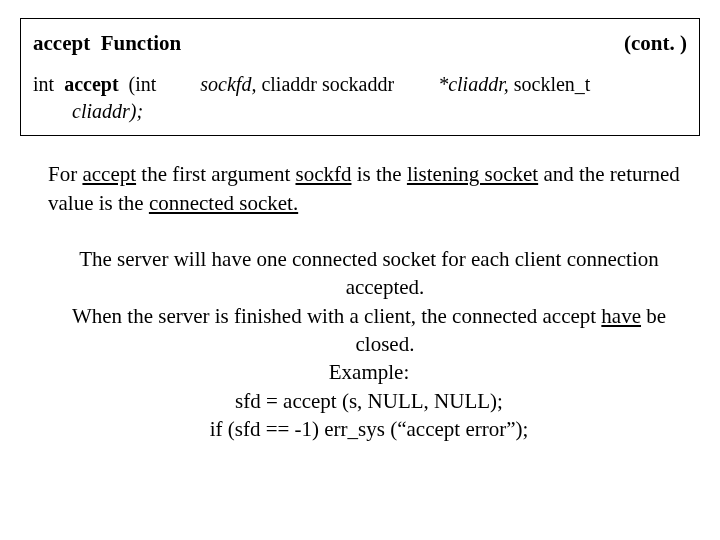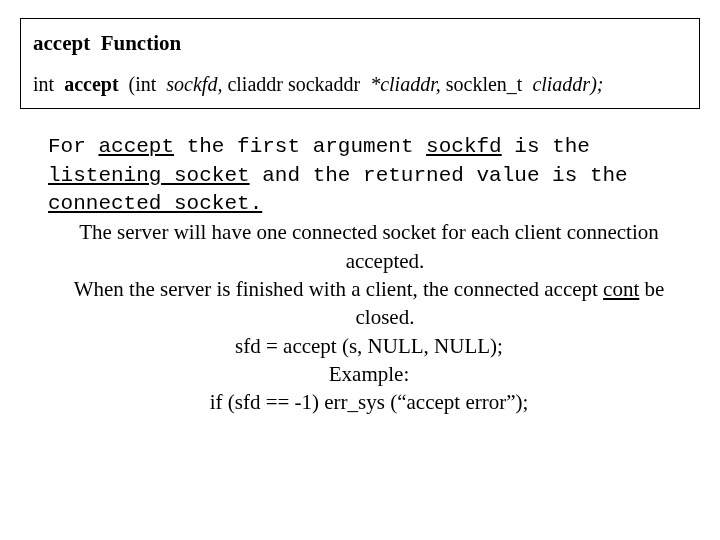--- a/index.html
+++ b/index.html
@@ -34,26 +34,26 @@
   .hdr-title {
     font-weight: bold;
   }
   .hdr-cont {
     font-weight: bold;
   }
   .proto {
     font-size: 20px;
   }
   .proto .kw   { font-weight: bold; }
-  .proto .it   { font-style: italic; }
+  .proto .it   { font-style: italic; margin-left: 34px; }
   .body-area {
     padding: 0 10px 0 28px;
   }
   .para1 {
-    font-family: Liberation Mono, monospace;
+    margin-bottom: 28px;
   }
   .u { text-decoration: underline; }
   .list p {
     margin: 0 0 0 0;
     text-align: center;
   }
   .list .stmt {
     padding-left: 32px;
     text-indent: -32px;
     margin-bottom: 0;
@@ -67,20 +67,21 @@
 <body>
 
 <div class="slide">
 
   <div class="hdr-box">
     <div class="hdr-row">
       <span class="hdr-title">
         <span>accept</span>&nbsp;
         <span>Function</span>
       </span>
+      <span class="hdr-cont">(cont. )</span>
     </div>
     <div class="proto">
       <span>int</span>
       &nbsp;<span class="kw">accept</span>
       &nbsp;<span>(int</span>
       &nbsp;<span class="it">sockfd,</span>
       <span>cliaddr sockaddr</span>
       &nbsp;<span class="it">*cliaddr,</span>
       <span>socklen_t</span>
       &nbsp;<span class="it">cliaddr);</span>
@@ -89,22 +90,22 @@
 
   <div class="body-area">
 
     <div class="para1">
       <span>For </span><span class="u">accept</span><span> the first argument </span><span class="u">sockfd</span><span> is the </span><span class="u">listening socket</span><span> and the returned value is the </span><span class="u">connected socket.</span>
     </div>
 
     <div class="list">
       <p class="stmt">The server will have one connected socket for each client connection accepted.</p>
       <p class="stmt">
-        <span>When the server is finished with a client, the connected accept </span><span class="u">cont</span><span> be closed.</span>
+        <span>When the server is finished with a client, the connected accept </span><span class="u">have</span><span> be closed.</span>
       </p>
+      <p class="flat">Example:</p>
       <p class="flat">sfd = accept (s, NULL, NULL);</p>
-      <p class="flat">Example:</p>
       <p class="flat">if (sfd == -1) err_sys (“accept error”);</p>
     </div>
 
   </div>
 
 </div>
 
 </body></html>

